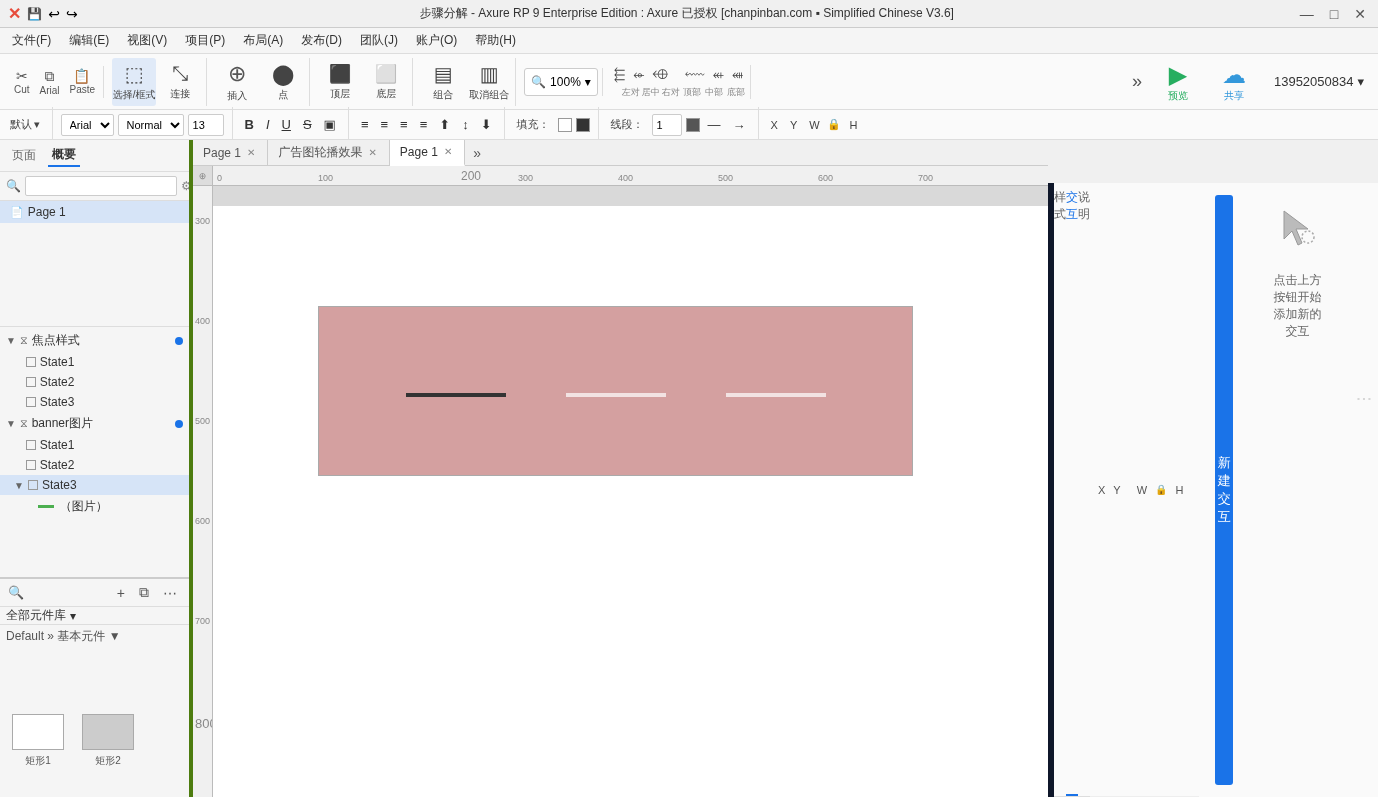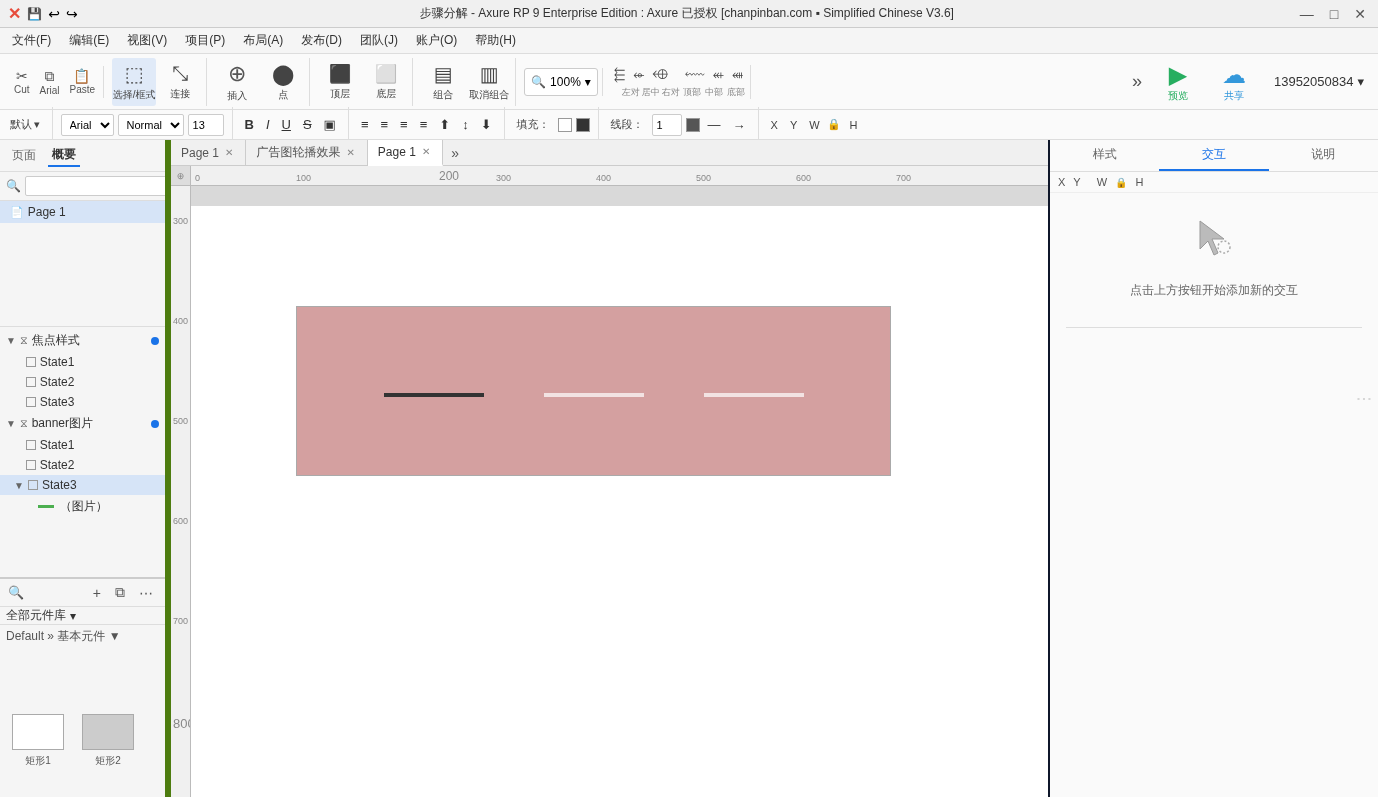--- a/index.html
+++ b/index.html
@@ -178,23 +178,23 @@
     }
 
     
     .main-layout {
       display: flex;
       height: calc(797px - 28px - 26px - 56px - 30px);
     }
 
     
     .left-panel {
-      width: 171px;
+      width: 193px;
       background: #f5f5f5;
-      border-right: 6px solid #4d7c0f;
+      border-right: 4px solid #4d7c0f;
       display: flex;
       flex-direction: column;
       flex-shrink: 0;
     }
 
     
     .panel-section-top {
       flex: 1;
       display: flex;
       flex-direction: column;
@@ -469,24 +469,25 @@
       width: 100px;
       height: 4px;
     }
     .dot-active { background: #333; }
     .dot-inactive { background: rgba(255,255,255,0.7); }
 
     
     .right-panel {
       width: 330px;
       background: #fafafa;
-      border-left: 2px solid #0f172a;
-      display: flex;
-      flex-direction: column;
+      border-left: 6px solid #0f172a;
+      display: flex;
+      flex-direction: row;
       flex-shrink: 0;
+      margin-top: 43px;
     }
     .right-tabs {
       display: flex;
       border-bottom: 1px solid #ddd;
     }
     .right-tab {
       flex: 1;
       text-align: center;
       padding: 6px 0;
       font-size: 12px;
@@ -911,20 +912,21 @@
     </div>
 
     <div style="display:flex; align-items:center; padding:4px 8px; border-bottom:1px solid #eee; font-size:11px; color:#555;">
       <span>X</span>
       <span style="margin:0 8px;">Y</span>
       <span style="margin:0 8px;">W</span>
       <span style="font-size:10px;">🔒</span>
       <span style="margin:0 8px;">H</span>
     </div>
 
+    <button class="new-interaction-btn">新建交互</button>
 
     <div class="interaction-empty">
       <div style="font-size:48px; color:#ccc;">
         
         <svg width="48" height="48" viewBox="0 0 48 48" fill="none" xmlns="http://www.w3.org/2000/svg">
           <path d="M10 8L10 36L18 28L24 42L28 40L22 26L34 26L10 8Z" fill="#bbb" stroke="#999" stroke-width="1"></path>
           <circle cx="34" cy="34" r="6" fill="none" stroke="#aaa" stroke-width="1.5" stroke-dasharray="2,2"></circle>
         </svg>
       </div>
       <span>点击上方按钮开始添加新的交互</span>

